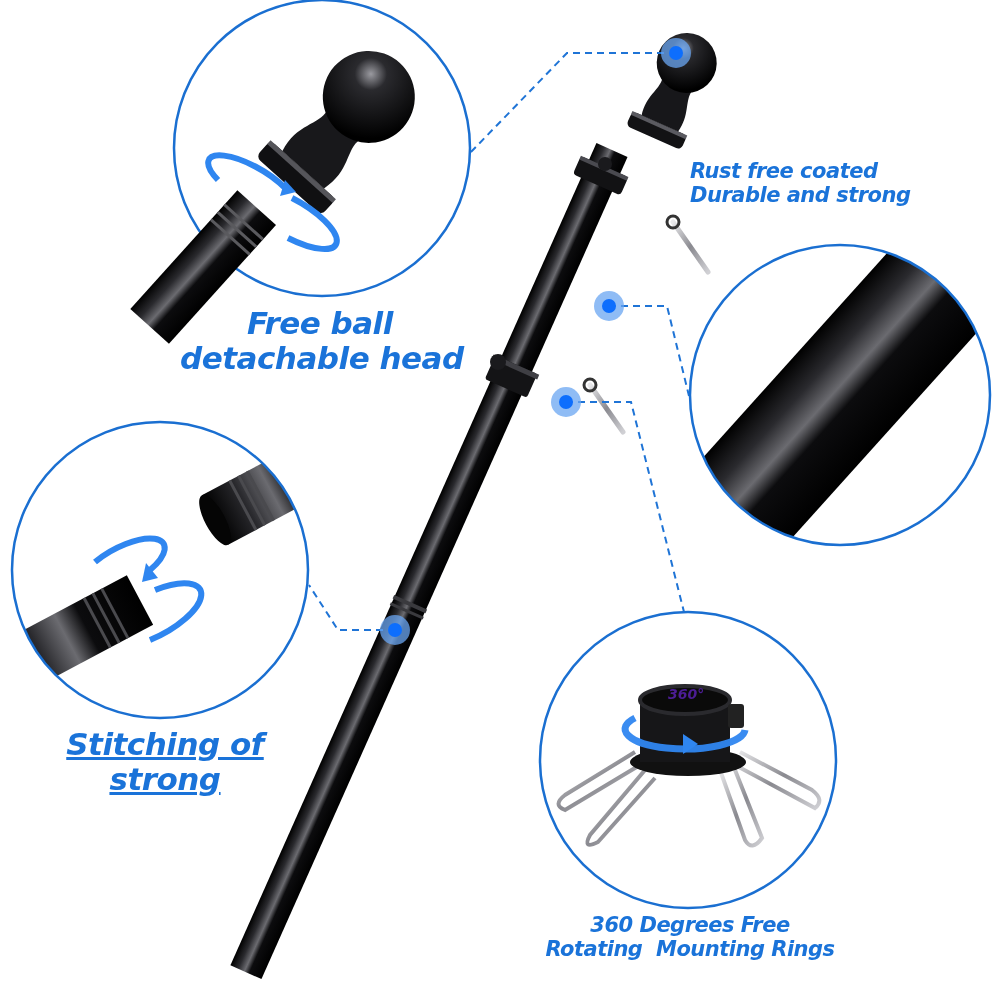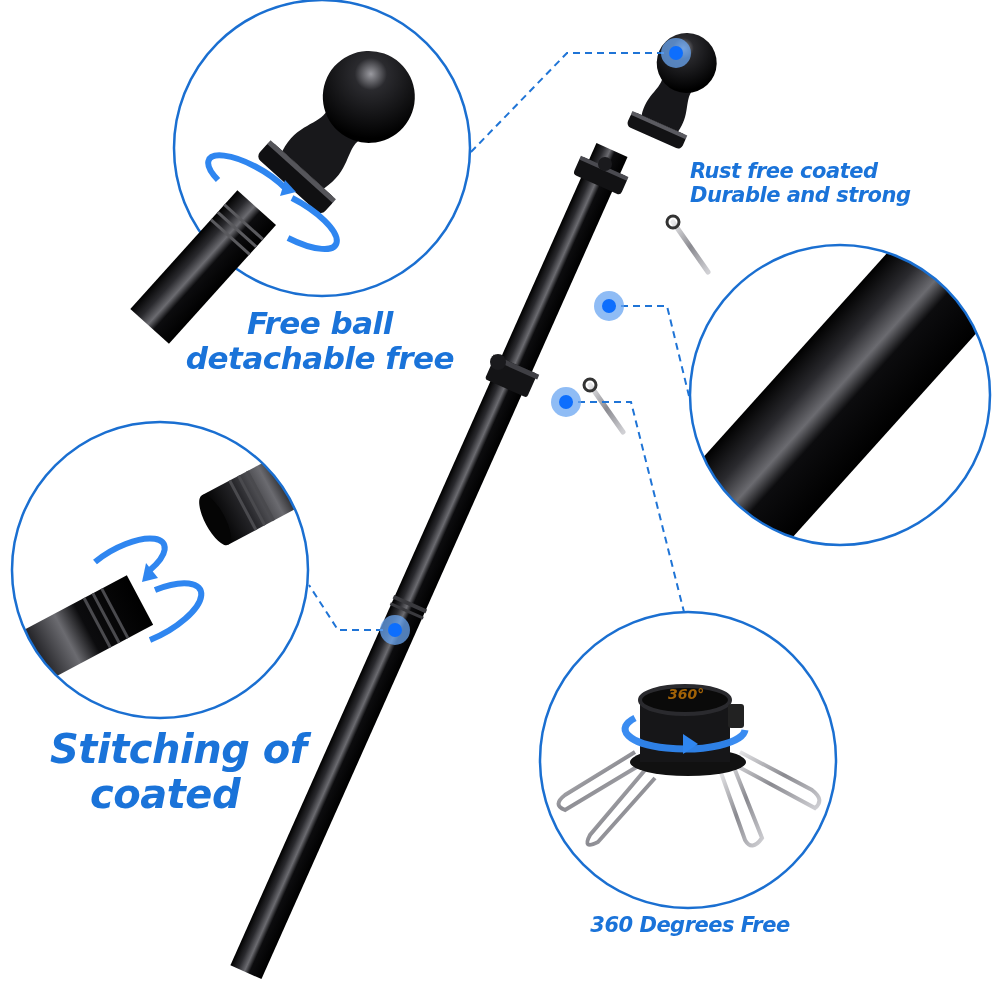--- a/index.html
+++ b/index.html
@@ -11,28 +11,28 @@
       font-weight: bold;
       font-style: italic;
       color: #1a73d9;
       line-height: 1.12;
       letter-spacing: -0.5px;
       white-space: nowrap;
     }
     .label span { display: block; }
     .lbl-rust { left: 690px; top: 160px; font-size: 21px; width: 300px; }
     .lbl-round { left: 180px; top: 306px; font-size: 31px; text-align: center; width: 280px; }
-    .lbl-stitch { left: 50px; top: 727px; font-size: 40px; text-align: center; width: 230px; }
+    .lbl-stitch { left: 50px; top: 727px; font-size: 31px; text-align: center; width: 230px; text-decoration: underline; }
     .lbl-rings { left: 470px; top: 914px; font-size: 21px; text-align: center; width: 440px; }
     .deg-text {
       position: absolute;
       left: 668px; top: 686px;
       font-family: "DejaVu Sans", sans-serif;
       font-weight: bold; font-style: italic;
-      font-size: 14px; color: #a16207;
+      font-size: 14px; color: #4c1d95;
     }
   </style>
 </head>
 <body>
 
 <div class="stage">
 
   <svg width="1000" height="1000" viewBox="0 0 1000 1000" style="position:absolute;left:0;top:0">
     <defs>
       <linearGradient id="poleGrad" x1="0" y1="0" x2="1" y2="0">
@@ -184,25 +184,26 @@
 
   <div class="deg-text">360°</div>
 
   <div class="label lbl-rust">
     <span>Rust free coated</span>
     <span>Durable and strong</span>
   </div>
 
   <div class="label lbl-round">
     <span>Free ball</span>
-    <span>detachable free</span>
+    <span>detachable head</span>
   </div>
 
   <div class="label lbl-stitch">
     <span>Stitching of</span>
-    <span>coated</span>
+    <span>strong</span>
   </div>
 
   <div class="label lbl-rings">
     <span style="white-space:pre">360 Degrees Free</span>
+    <span style="white-space:pre">Rotating  Mounting Rings</span>
   </div>
 
 </div>
 
 </body></html>

